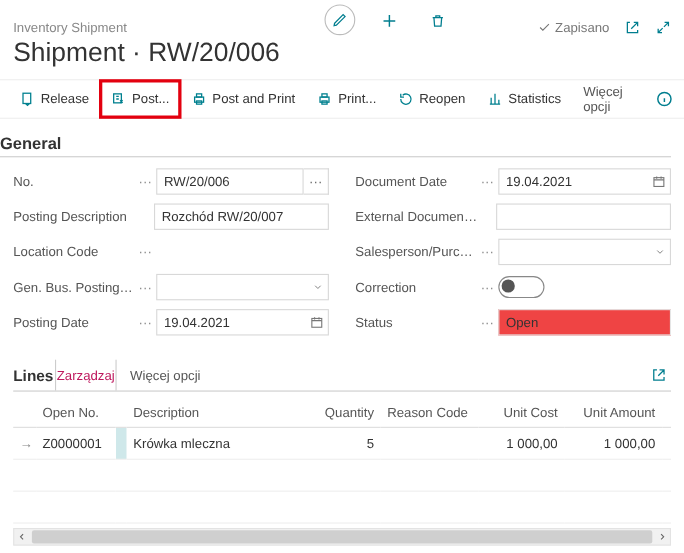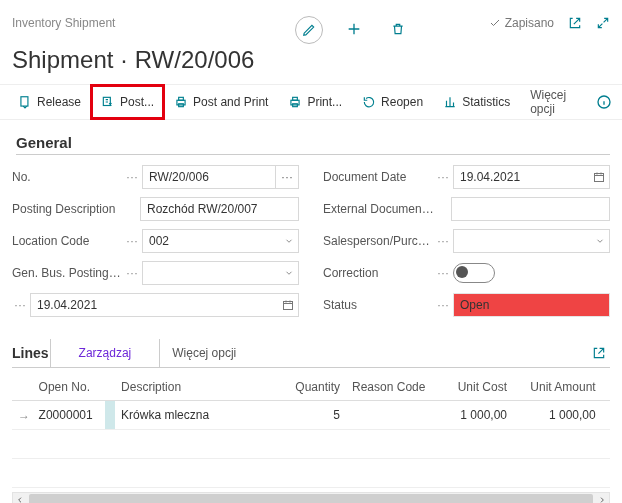--- a/index.html
+++ b/index.html
@@ -7,59 +7,59 @@
     --muted:#666;
     --border:#d8d8d8;
     --accent-teal:#007e8f;
     --accent-dark:#00555e;
     --red:#e3000f;
     --bg:#ffffff;
   }
   html,body{margin:0;padding:0;font-family:"Segoe UI",Arial,sans-serif;background:#fff;color:var(--text);font-size:12px}
   .page{width:622px;height:503px;box-sizing:border-box;position:relative;overflow:hidden;background:#fff}
   
-  .topbar{display:flex;align-items:flex-start;padding:16px 12px 0 12px}
+  .topbar{display:flex;align-items:flex-end;padding:4px 12px 0 12px}
   .topbar .crumb{color:#888;font-size:12px}
   .topbar .spacer{flex:1}
   .circle-btn{width:26px;height:26px;border:1px solid #bbb;border-radius:50%;display:flex;align-items:center;justify-content:center;margin-left:6px;cursor:pointer}
   .icon-btn{width:26px;height:26px;display:flex;align-items:center;justify-content:center;margin-left:18px;cursor:pointer;color:var(--accent-teal)}
   .saved{display:flex;align-items:center;color:#777;font-size:12px;margin-left:24px}
   .saved svg{margin-right:4px}
   .top-act{margin-left:14px;color:var(--accent-teal);cursor:pointer}
   
   .title{font-size:24px;font-weight:300;color:#333;padding:2px 12px 10px 12px}
   
   .actionbar{display:flex;align-items:center;border-top:1px solid #eee;border-bottom:1px solid #eee;padding:0 8px;height:34px;position:relative}
   .action{display:flex;align-items:center;padding:0 10px;height:100%;color:#555;cursor:pointer;font-size:12px;white-space:nowrap}
   .action svg{margin-right:5px;flex:0 0 auto}
   .action.highlight{outline:3px solid var(--red);outline-offset:-2px;}
   .action .lbl{color:#333}
   .more-opts{margin-left:auto;color:#555;cursor:pointer;padding:0 10px}
   .info-icon{color:var(--accent-teal);margin-left:8px;margin-right:2px;cursor:pointer}
   
-  .section-head{font-size:15px;color:#333;font-weight:600;border-bottom:1px solid #ccc;margin:14px 12px 4px 16px;padding-bottom:3px}
+  .section-head{font-size:15px;color:#333;font-weight:600;border-bottom:1px solid #ccc;margin:14px 12px 4px 0;padding-bottom:3px}
   
   .form{display:flex;padding:6px 12px 0 12px;gap:24px}
   .col{flex:1;display:flex;flex-direction:column;gap:8px}
   .field{display:flex;align-items:center;height:24px}
   .field-label{width:112px;color:#555;font-size:12px;overflow:hidden;text-overflow:ellipsis;white-space:nowrap}
   .field-dots{color:#888;margin-left:2px;margin-right:6px;width:10px;text-align:left;cursor:pointer}
   .field-placeholder{width:10px;margin-right:6px}
   .control{flex:1;display:flex;align-items:center}
   .textbox{flex:1;height:22px;border:1px solid var(--border);background:#fff;padding:0 6px;display:flex;align-items:center;font-size:12px;color:#333;position:relative}
   .textbox.readonly{background:#ef4444;border-color:#e5e5e5}
   .textbox .val{flex:1;overflow:hidden;white-space:nowrap}
   .adorn{width:22px;height:22px;border:1px solid var(--border);border-left:none;display:flex;align-items:center;justify-content:center;cursor:pointer;color:#666;background:#fff}
   .inbox-adorn{position:absolute;right:4px;top:50%;transform:translateY(-50%);color:#888;cursor:pointer}
   .toggle{width:40px;height:18px;border:1px solid #888;border-radius:10px;position:relative;background:#fff;cursor:pointer}
   .toggle .knob{width:12px;height:12px;border-radius:50%;background:#555;position:absolute;left:2px;top:2px}
   
   .lines-head{display:flex;align-items:center;margin:22px 12px 0 12px;border-bottom:1px solid #ccc;height:28px}
   .lines-head .ln-title{font-weight:600;font-size:14px;margin-right:1px}
-  .lines-head .ln-tab{padding:0 28px;border-left:1px solid #ccc;border-right:1px solid #ccc;height:100%;display:flex;align-items:center;cursor:pointer;color:#6d28d9}
+  .lines-head .ln-tab{padding:0 1px;border-left:1px solid #ccc;border-right:1px solid #ccc;height:100%;display:flex;align-items:center;cursor:pointer;color:#be185d}
   .lines-head .ln-more{padding:0 12px;cursor:pointer;color:#555}
   .lines-head .ln-spacer{flex:1}
   .lines-head .ln-expand{color:var(--accent-teal);cursor:pointer;padding:0 4px}
   
   .grid{margin:6px 12px 0 12px;border:0;}
   .grid table{width:100%;border-collapse:collapse;font-size:12px;table-layout:fixed}
   .grid th{font-weight:400;color:#555;text-align:left;padding:6px 6px;border-bottom:1px solid #ddd;white-space:nowrap;overflow:hidden}
   .grid th.r, .grid td.r{text-align:right}
   .grid td{padding:5px 6px;border-bottom:1px solid #eee;height:18px;white-space:nowrap;overflow:hidden}
   .grid tr.empty td{height:18px}
@@ -192,48 +192,39 @@
         <div class="control">
           <div class="textbox">
               <span class="val">Rozchód RW/20/007</span>
             </div>
         </div>
       </div>
 
       <div class="field">
         <span class="field-label">Location Code</span>
         <span class="field-dots">···</span>
-        <div class="control">
-          <div class="textbox">
-            <span class="val">002</span>
-            <span class="inbox-adorn">
-              <svg width="10" height="10" viewBox="0 0 24 24" fill="none" stroke="#777" stroke-width="2">
-                  <path d="M6 9l6 6 6-6"></path>
-                </svg>
-            </span>
-          </div>
-        </div>
       </div>
 
       <div class="field">
         <span class="field-label">Gen. Bus. Posting Gro...</span>
         <span class="field-dots">···</span>
         <div class="control">
           <div class="textbox">
             <span class="val"></span>
             <span class="inbox-adorn">
               <svg width="10" height="10" viewBox="0 0 24 24" fill="none" stroke="#777" stroke-width="2">
                   <path d="M6 9l6 6 6-6"></path>
                 </svg>
             </span>
           </div>
         </div>
       </div>
 
       <div class="field">
+        <span class="field-label">Posting Date</span>
         <span class="field-dots">···</span>
         <div class="control">
           <div class="textbox">
             <span class="val">19.04.2021</span>
             <span class="inbox-adorn">
               <svg width="12" height="12" viewBox="0 0 24 24" fill="none" stroke="#777" stroke-width="2">
                   <rect x="3" y="5" width="18" height="16"></rect>
                   <path d="M3 9h18M8 3v4M16 3v4"></path>
                 </svg>
             </span>

